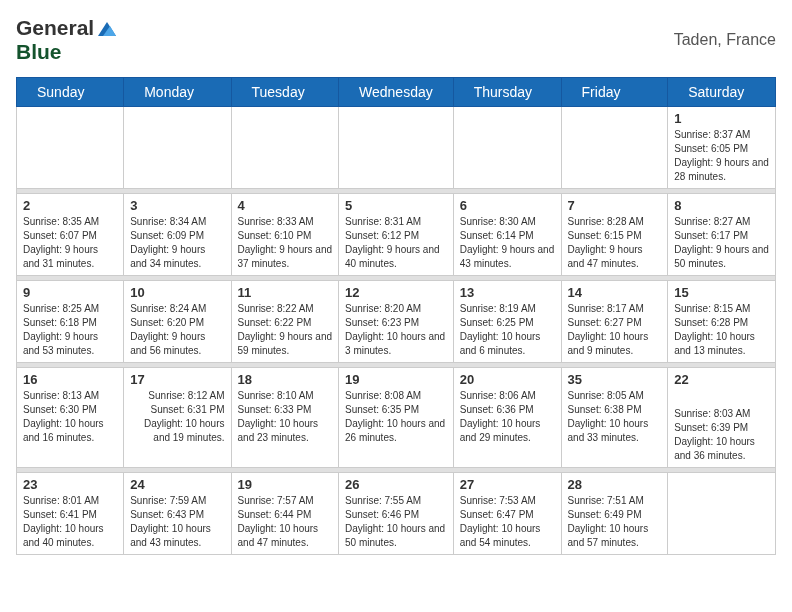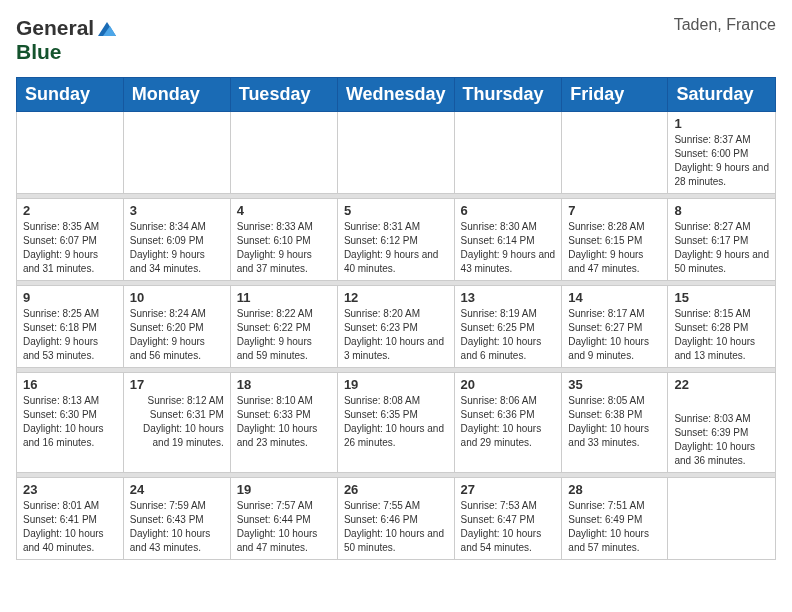--- a/index.html
+++ b/index.html
@@ -6,21 +6,21 @@
     body {
       font-family: Arial, sans-serif;
       background: #fff;
       width: 792px;
       min-height: 612px;
       padding: 16px;
     }
     .header-section {
       display: flex;
       justify-content: space-between;
-      align-items: flex-start;
+      align-items: center;
       margin-bottom: 12px;
     }
     .logo {
       display: flex;
       align-items: center;
     }
     .title-section {
       text-align: right;
     }
     .month-title {
@@ -34,23 +34,23 @@
     }
     .calendar {
       width: 100%;
       border-collapse: collapse;
       border: 1px solid #ccc;
     }
     .calendar th {
       background-color: #1a6bb5;
       color: white;
       text-align: left;
-      padding: 6px 8px;
-      font-size: 18px;
-      font-weight: bold;
+      padding: 6px 20px;
+      font-size: 14px;
+      font-weight: normal;
       border: 1px solid #1558a0;
     }
     .calendar td {
       border: 1px solid #ccc;
       vertical-align: top;
       padding: 4px 6px;
       width: 14.28%;
       min-height: 80px;
       font-size: 10.5px;
       color: #333;
@@ -109,21 +109,21 @@
   <tr>
         <td class="empty-cell"></td>
         <td class="empty-cell"></td>
         <td class="empty-cell"></td>
         <td class="empty-cell"></td>
         <td class="empty-cell"></td>
         <td class="empty-cell"></td>
         <td>
           <span class="day-number">1</span>
           <div class="day-info" style="white-space: pre-line;">Sunrise: 8:37 AM
-Sunset: 6:00 PM
+Sunset: 6:05 PM
 Daylight: 9 hours and 28 minutes.</div>
         </td>
       </tr>
       <tr>
         <td colspan="7" style="padding: 0px; height: 5px; background-color: rgb(224, 224, 224); border-left: none; border-right: none;"></td>
       </tr>
       <tr>
         <td>
           <span class="day-number">2</span>
           <div class="day-info" style="white-space: pre-line;">Sunrise: 8:35 AM

